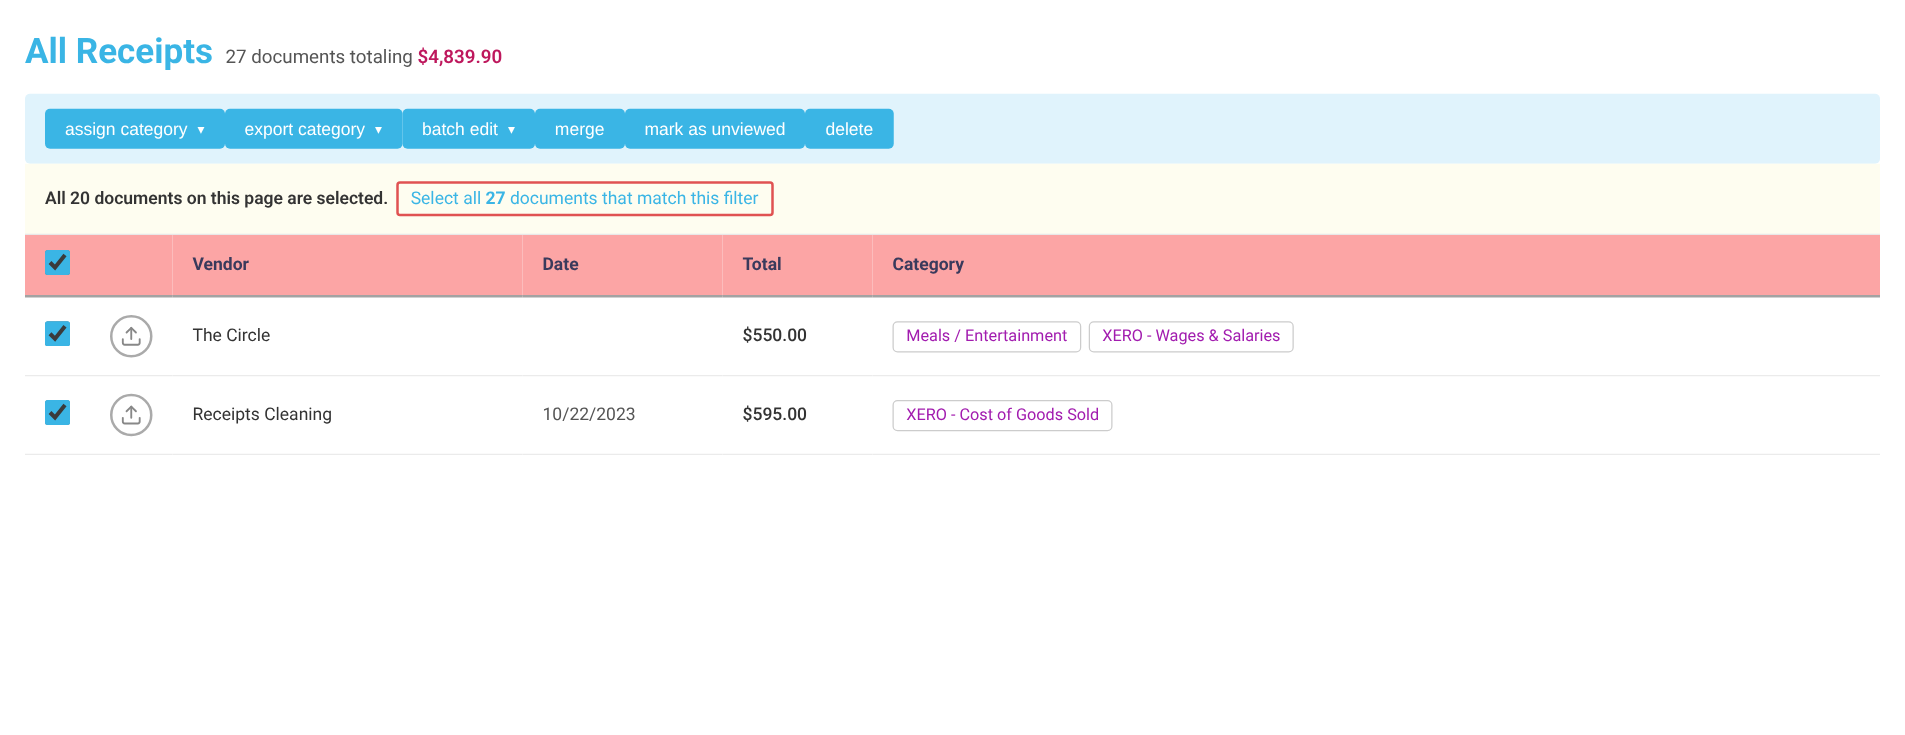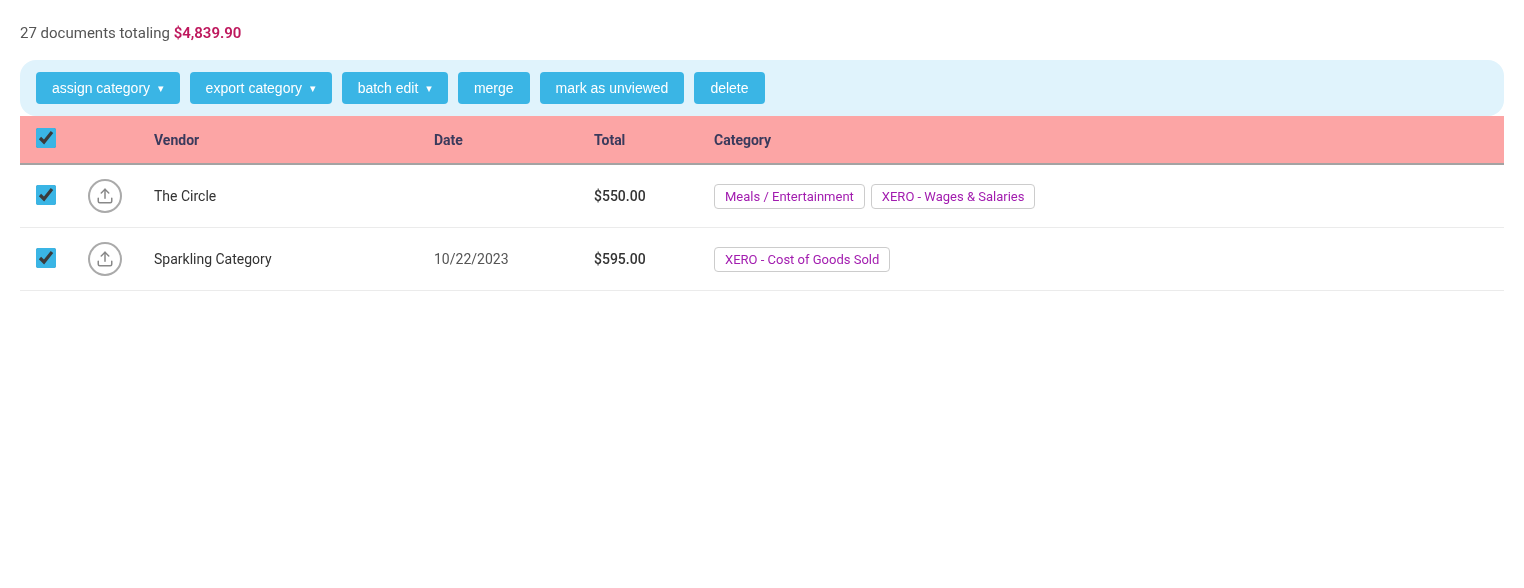--- a/index.html
+++ b/index.html
@@ -35,22 +35,22 @@
       color: #be185d;
       font-weight: 600;
     }
 
     
     .toolbar {
       background: #e0f3fc;
       padding: 12px 16px;
       display: flex;
       align-items: center;
-      gap: 10px;
-      border-radius: 16px;
+      gap: 0;
+      border-radius: 4px;
       margin-bottom: 0;
     }
     .toolbar-btn {
       background: #3ab5e5;
       color: #fff;
       border: none;
       border-radius: 4px;
       padding: 8px 16px;
       font-size: 14px;
       cursor: pointer;
@@ -186,20 +186,21 @@
       background: #f7f7f7;
       border-bottom: 2px solid #e0e0e0;
     }
   </style>
 </head>
 <body>
 
 <div class="page-wrapper">
 
   <div class="page-header">
+    <h1 class="page-title">All Receipts</h1>
     <span class="page-subtitle">
       <span>27</span>
       <span>documents totaling</span>
       <span class="total-amount">$4,839.90</span>
     </span>
   </div>
 
   <div class="toolbar">
     <button class="toolbar-btn">
       <span>assign category</span>
@@ -217,20 +218,26 @@
       <span>merge</span>
     </button>
     <button class="toolbar-btn">
       <span>mark as unviewed</span>
     </button>
     <button class="toolbar-btn">
       <span>delete</span>
     </button>
   </div>
 
+  <div class="selection-banner">
+    <span class="selection-banner-text">All 20 documents on this page are selected.</span>
+    <a class="select-all-link">
+      <span>Select all </span><strong>27</strong><span> documents that match this filter</span>
+    </a>
+  </div>
 
   <table class="receipts-table">
     <thead>
       <tr>
         <th class="check-header-cell col-check">
           <input type="checkbox" class="header-checkbox" checked="" style="">
         </th>
         <th class="icon-header-cell col-vendor-icon"></th>
         <th class="col-vendor">
           <span>Vendor</span>
@@ -272,21 +279,21 @@
           <td class="col-check"><input type="checkbox" class="row-checkbox" checked="" style=""></td>
           <td class="col-vendor-icon">
             <div class="receipt-icon">
               <svg width="18" height="18" viewBox="0 0 24 24" fill="none" stroke="#888" stroke-width="2" stroke-linecap="round" stroke-linejoin="round">
                 <path d="M21 15v4a2 2 0 01-2 2H5a2 2 0 01-2-2v-4"></path>
                 <polyline points="17 8 12 3 7 8"></polyline>
                 <line x1="12" y1="3" x2="12" y2="15"></line>
               </svg>
             </div>
           </td>
-          <td class="col-vendor vendor-name">Sparkling Category</td>
+          <td class="col-vendor vendor-name">Receipts Cleaning</td>
           <td class="col-date date-text">10/22/2023</td>
           <td class="col-total total-text">$595.00</td>
           <td class="col-category">
             <div class="category-tags">
               <span class="category-tag">XERO - Cost of Goods Sold</span>
             </div>
           </td>
         </tr>
       </tbody>
   </table>

